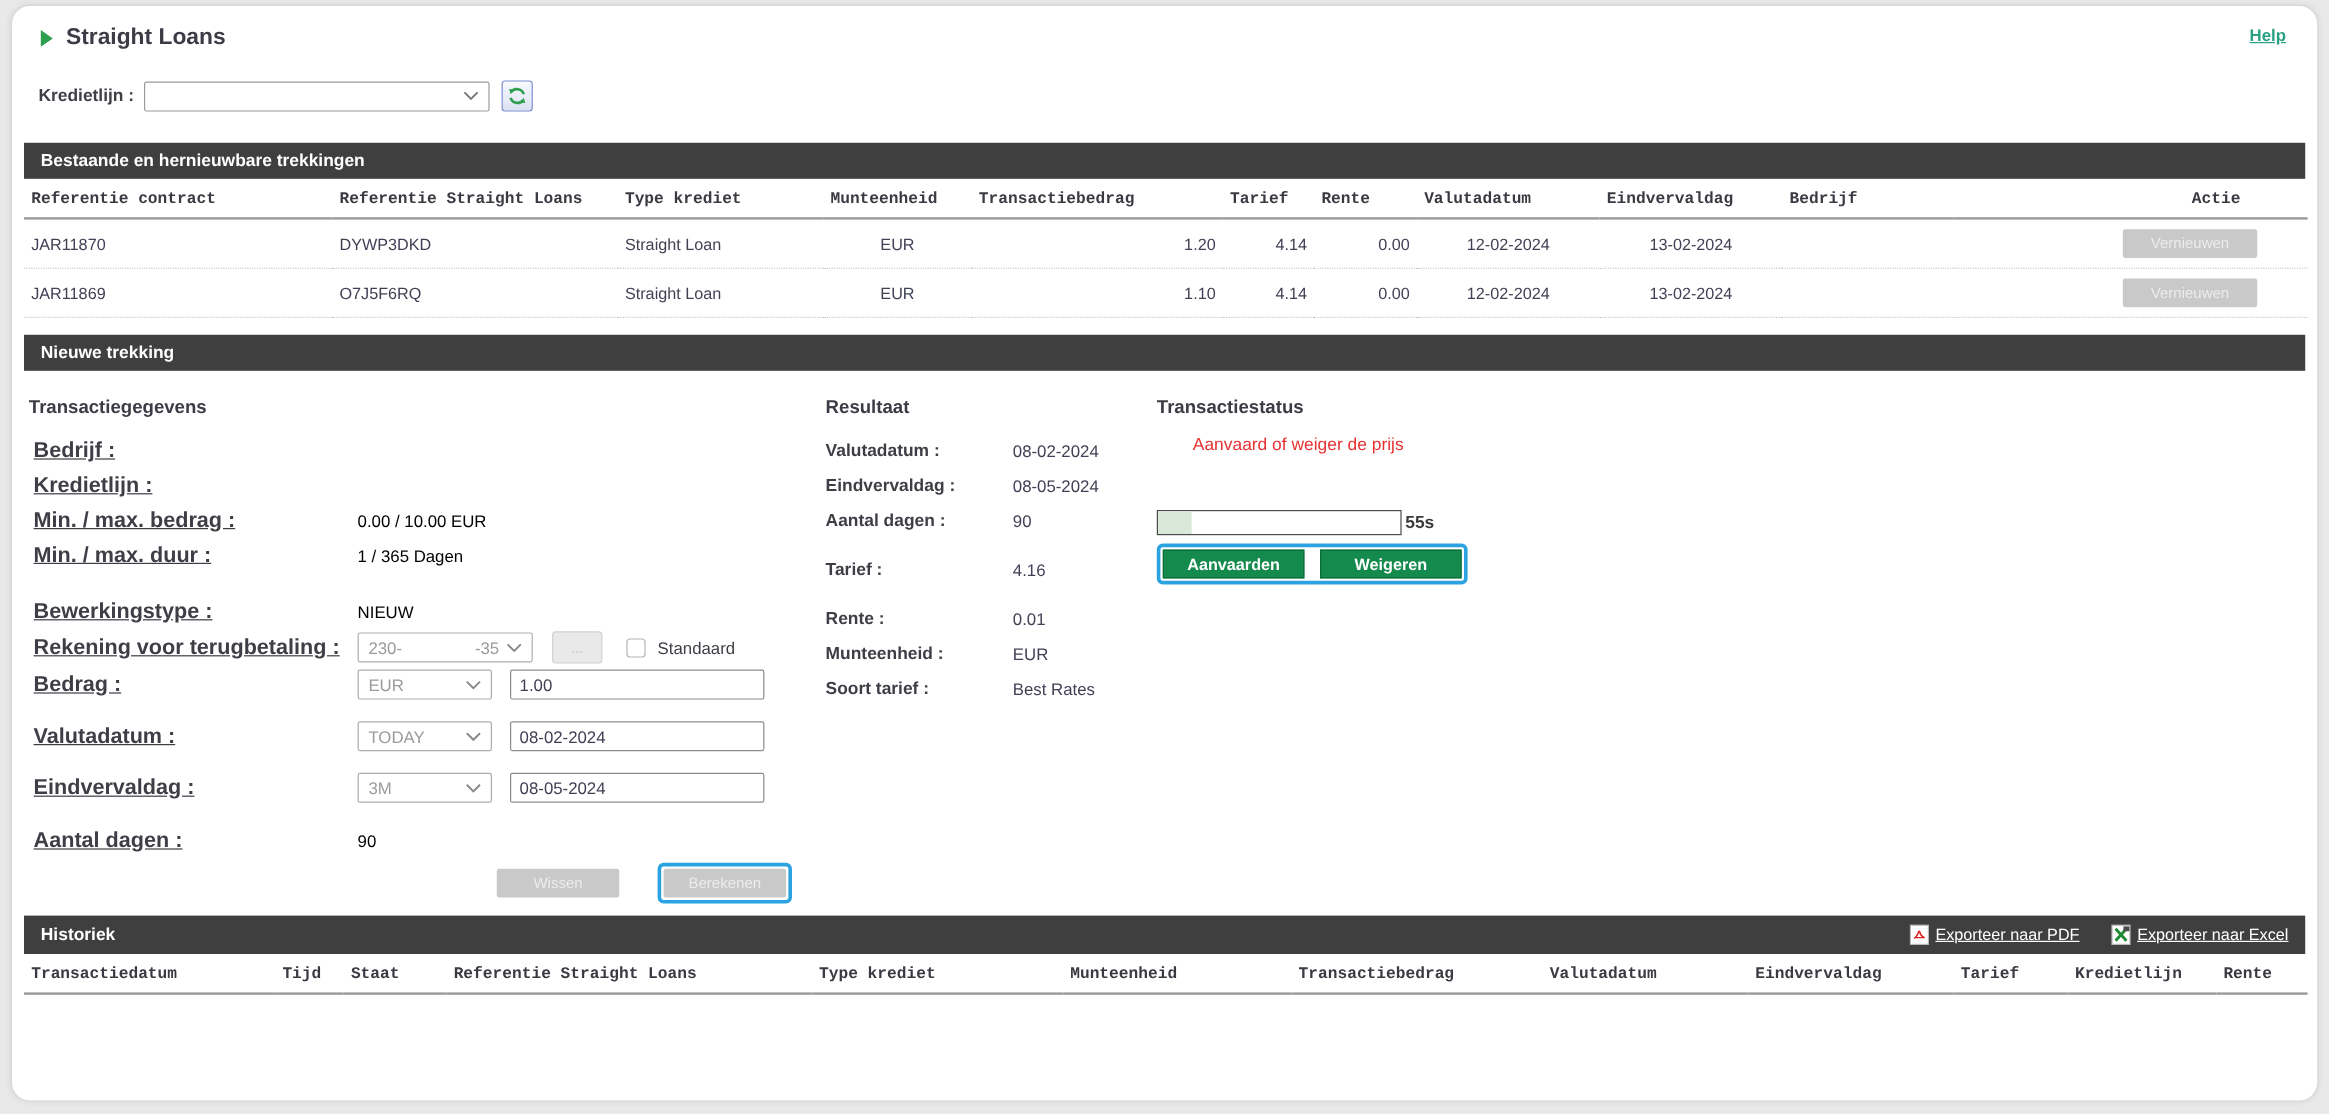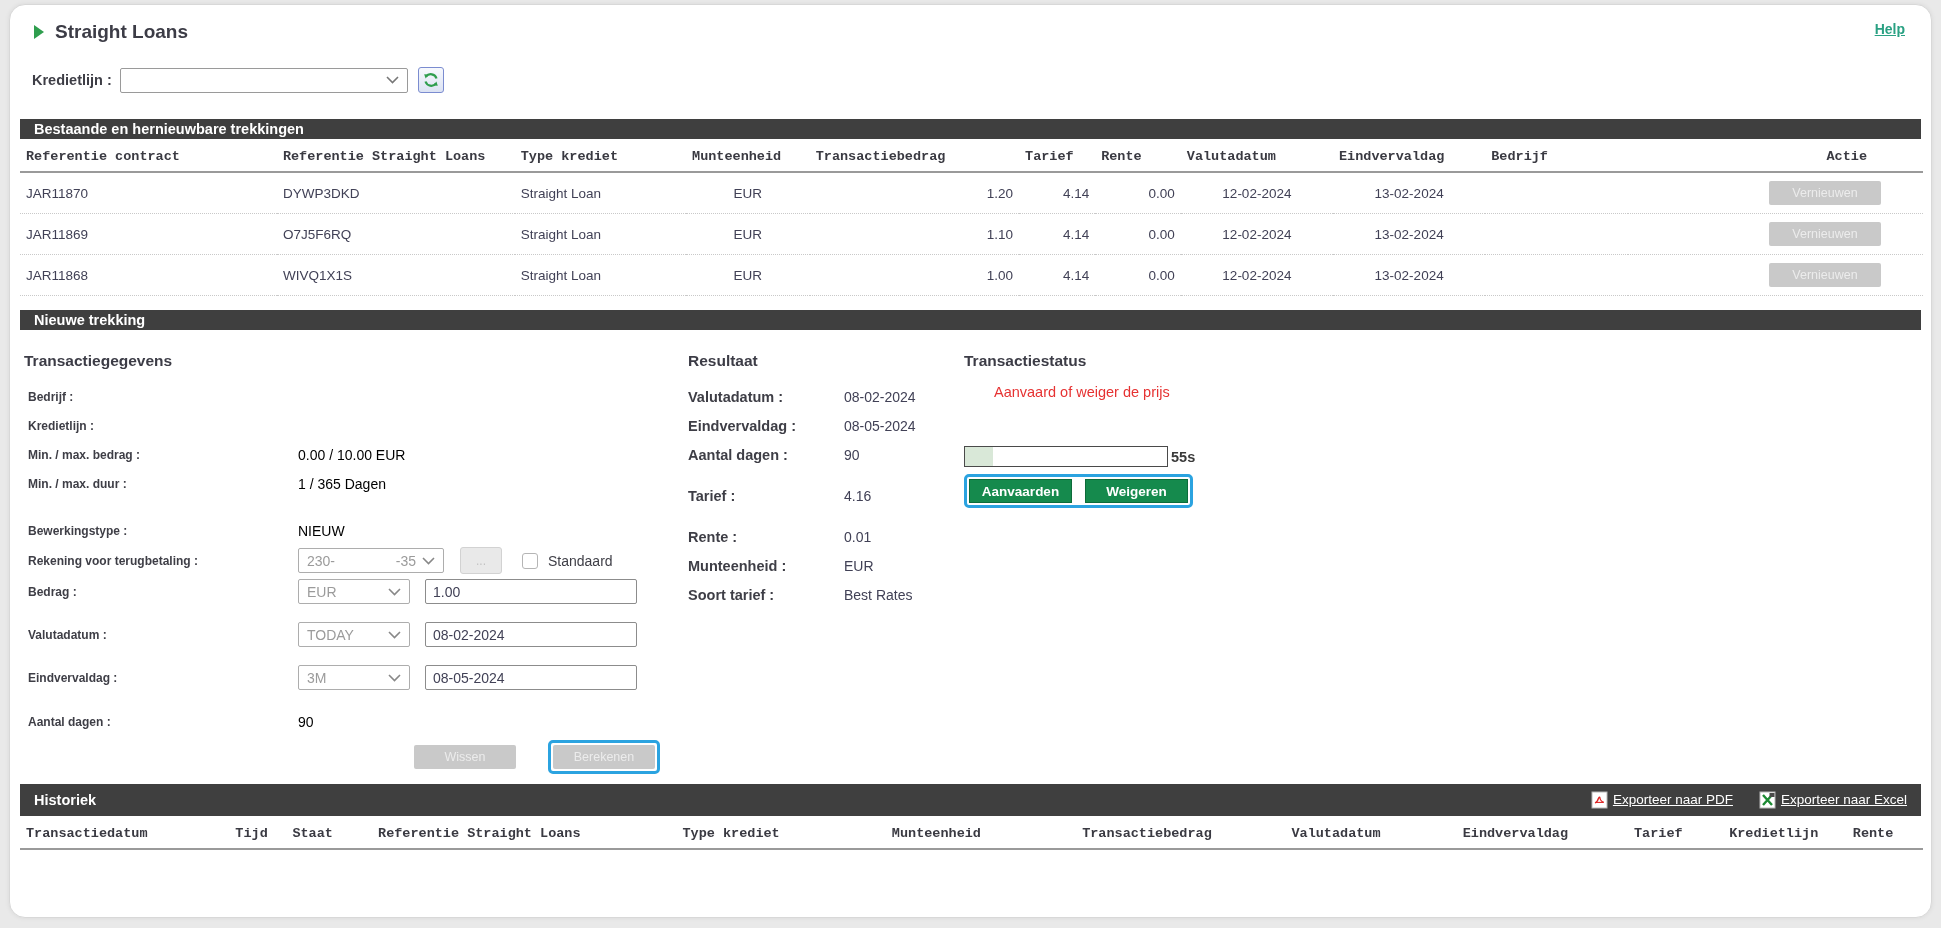--- a/index.html
+++ b/index.html
@@ -22,21 +22,21 @@
     display:flex; align-items:center; justify-content:space-between; padding:0 8px;
     font-size:14px; color:#414156; cursor:pointer; }
   .select .chev { flex:0 0 auto; margin-left:6px; }
   .select.disabled { color:#9b9b9b; border-color:#adadad; cursor:default; }
   .kredietlijn-select { width:288px; margin-left:8px; }
   .refresh-btn { width:26px; height:26px; border:1px solid #7b8cd0; border-radius:3px;
     background:linear-gradient(#f7f9fd,#dbe2f3); display:flex; align-items:center; justify-content:center;
     cursor:pointer; margin-left:10px; padding:0; }
 
   
-  .bar { background:#3f3f3f; color:#fff; font-weight:700; font-size:14.5px; height:20px;
+  .bar { background:#3f3f3f; color:#fff; font-weight:700; font-size:14.5px; height:30px;
     line-height:30px; padding:0 14px; margin:0 10px; display:flex; justify-content:space-between; align-items:center; }
   .bar1 { margin-top:26px; }
 
   
   table.grid { width:1903px; margin:0 10px; border-collapse:collapse; font-size:13.5px; table-layout:fixed; }
   .grid th { font-weight:700; color:#3a3a42; padding:10px 6px 7px; border-bottom:2px solid #9a9a9a;
     text-align:left; white-space:nowrap;font-family:Liberation Mono, monospace; }
   .grid td { padding:8px 6px; color:#414156; border-bottom:1px dotted #c9c9c9; height:31px; white-space:nowrap; overflow:hidden; }
   .center { text-align:center; } .right { text-align:right; }
   .actie-cell { padding-right:42px !important; }
@@ -45,21 +45,21 @@
     height:24px; width:112px; cursor:default; font-family:inherit; }
 
   
   .new-area { display:flex; padding:12px 22px 0 14px; }
   .col-left { width:640px; }
   .col-mid  { width:300px; padding-left:24px; }
   .col-right { flex:1; }
   h2 { font-size:15.5px; margin:10px 0 12px 0; color:#3c3c46; font-weight:700; }
   .frow { display:flex; align-items:center; min-height:29px; }
   .frow-ctl { min-height:31px; }
-  .flabel { width:274px; font-weight:700; font-size:12px; padding-left:4px; }
+  .flabel { width:274px; font-weight:700; font-size:18px; padding-left:4px;text-decoration:underline; }
   .fvalue { font-size:14px; color:#000000; }
   .acct-select { width:146px; }
   .acct-select .parts { display:flex; justify-content:space-between; width:100%; }
   .small-select { width:112px; }
   .txt-input { height:25px; border:1px solid #8c8c8c; border-radius:2px; font-size:14px; color:#414156;
     padding:0 7px; width:212px; font-family:inherit; margin-left:15px; background:#fff; }
   .more-btn { width:42px; height:27px; border:1px solid #d2d2d2; background:#e9e9e9; color:#c2c2c2;
     border-radius:3px; margin-left:16px; font-size:12px; cursor:default; }
   .checkbox { width:16px; height:16px; border:1px solid #b5b5b5; border-radius:3px; background:#fff; margin-left:20px; cursor:pointer; }
   .cb-label { margin-left:10px; font-size:14px; }
@@ -70,21 +70,21 @@
   .rrow { display:flex; align-items:center; min-height:29px; }
   .rlabel { width:156px; font-weight:700; font-size:14.5px; }
   .rvalue { font-size:14px; color:#414156; }
 
   .status-msg { color:#e63232; font-size:14.5px; margin:14px 0 0 30px; }
   .progress-row { display:flex; align-items:center; margin-top:46px; }
   .progress { width:204px; height:21px; border:1px solid #4a4a4a; background:#fff; }
   .progress-fill { height:100%; width:14%; background:#d9e8d8; }
   .countdown { font-weight:700; font-size:14.5px; margin-left:3px; color:#3a3a3a; }
   .status-btns { display:inline-flex; gap:13px; }
-  .btn-green { background:#158a4d; color:#fff; font-weight:700; border:1px solid #0d6b3a; width:103px;
+  .btn-green { background:#158a4d; color:#fff; font-weight:700; border:1px solid #0d6b3a; width:118px;
     height:24px; font-size:13.5px; cursor:pointer; font-family:inherit; }
   .status-blue-wrap { display:inline-block; margin-top:7px; }
 
   
   .bar-hist { margin-top:10px; height:32px; line-height:32px; }
   .exports { display:flex; align-items:center; gap:26px; }
   .export-link { display:flex; align-items:center; gap:5px; color:#fff; font-weight:400; font-size:13.5px;
     text-decoration:underline; cursor:pointer; }
   .hist-empty td { height:56px; border-bottom:none; }
 </style>
@@ -171,33 +171,20 @@
         <td>Straight Loan</td>
         <td class="center">EUR</td>
         <td class="right">1.10</td>
         <td class="right">4.14</td>
         <td class="right">0.00</td>
         <td class="center">12-02-2024</td>
         <td class="center">13-02-2024</td>
         <td></td>
         <td class="right actie-cell"><button class="btn-gray">Vernieuwen</button></td>
       </tr>
-      <tr>
-        <td>JAR11868</td>
-        <td>WIVQ1X1S</td>
-        <td>Straight Loan</td>
-        <td class="center">EUR</td>
-        <td class="right">1.00</td>
-        <td class="right">4.14</td>
-        <td class="right">0.00</td>
-        <td class="center">12-02-2024</td>
-        <td class="center">13-02-2024</td>
-        <td></td>
-        <td class="right actie-cell"><button class="btn-gray">Vernieuwen</button></td>
-      </tr>
     </tbody>
   </table>
 
   <div class="bar" style="margin-top:14px;">
     <span>Nieuwe trekking</span>
   </div>
 
   <div class="new-area">
 
     <div class="col-left">

